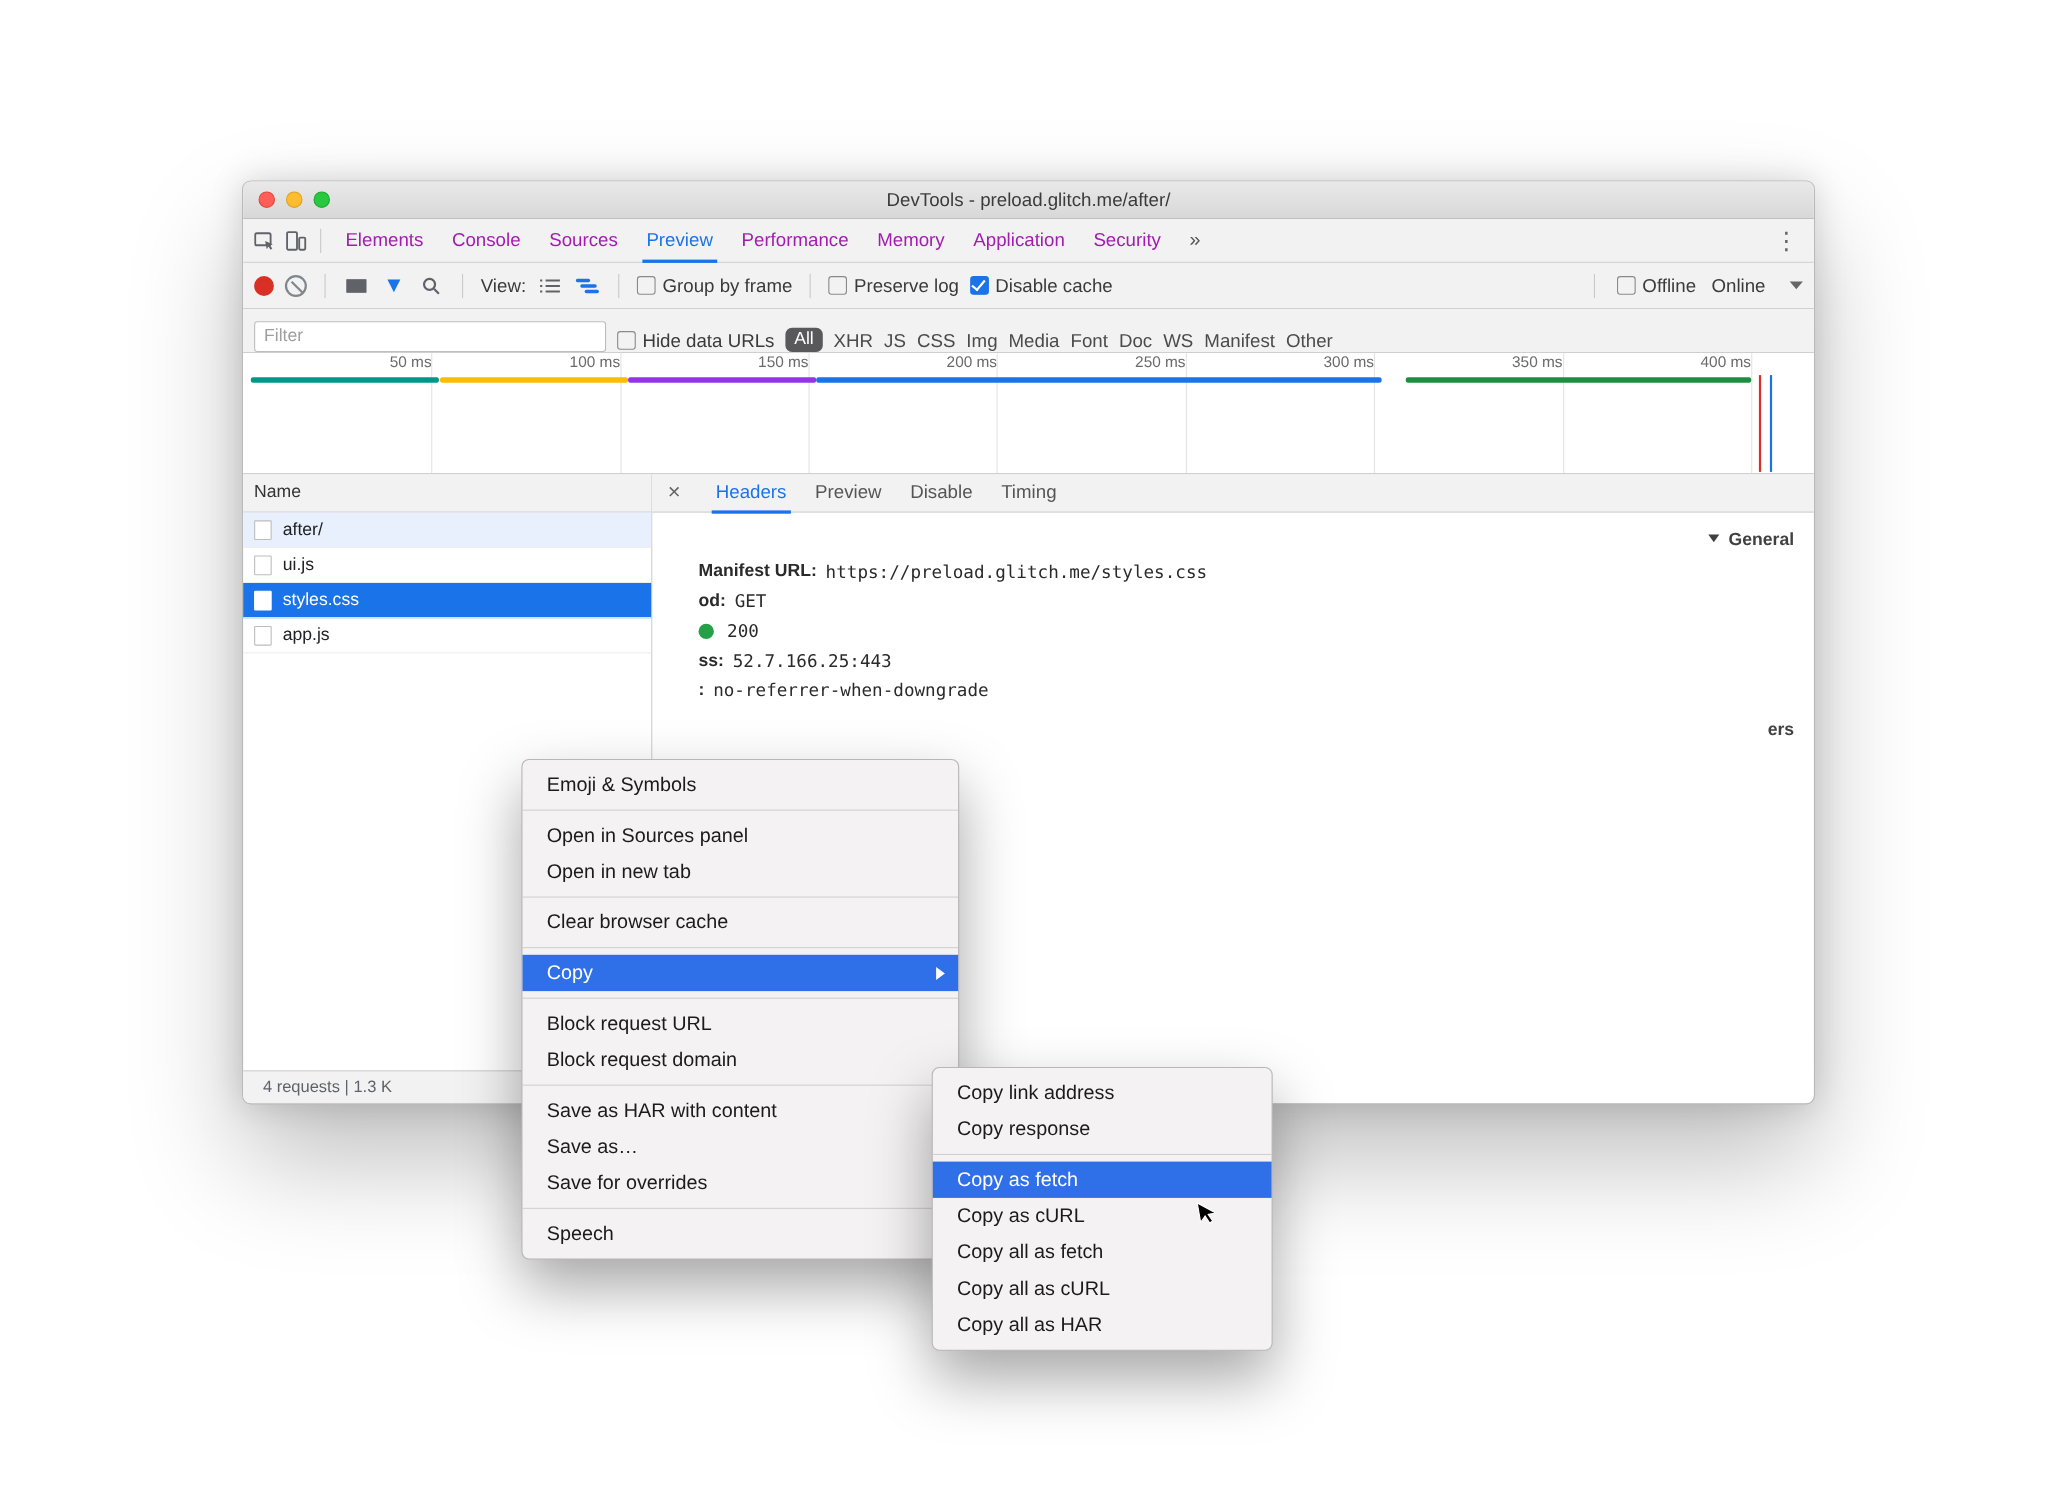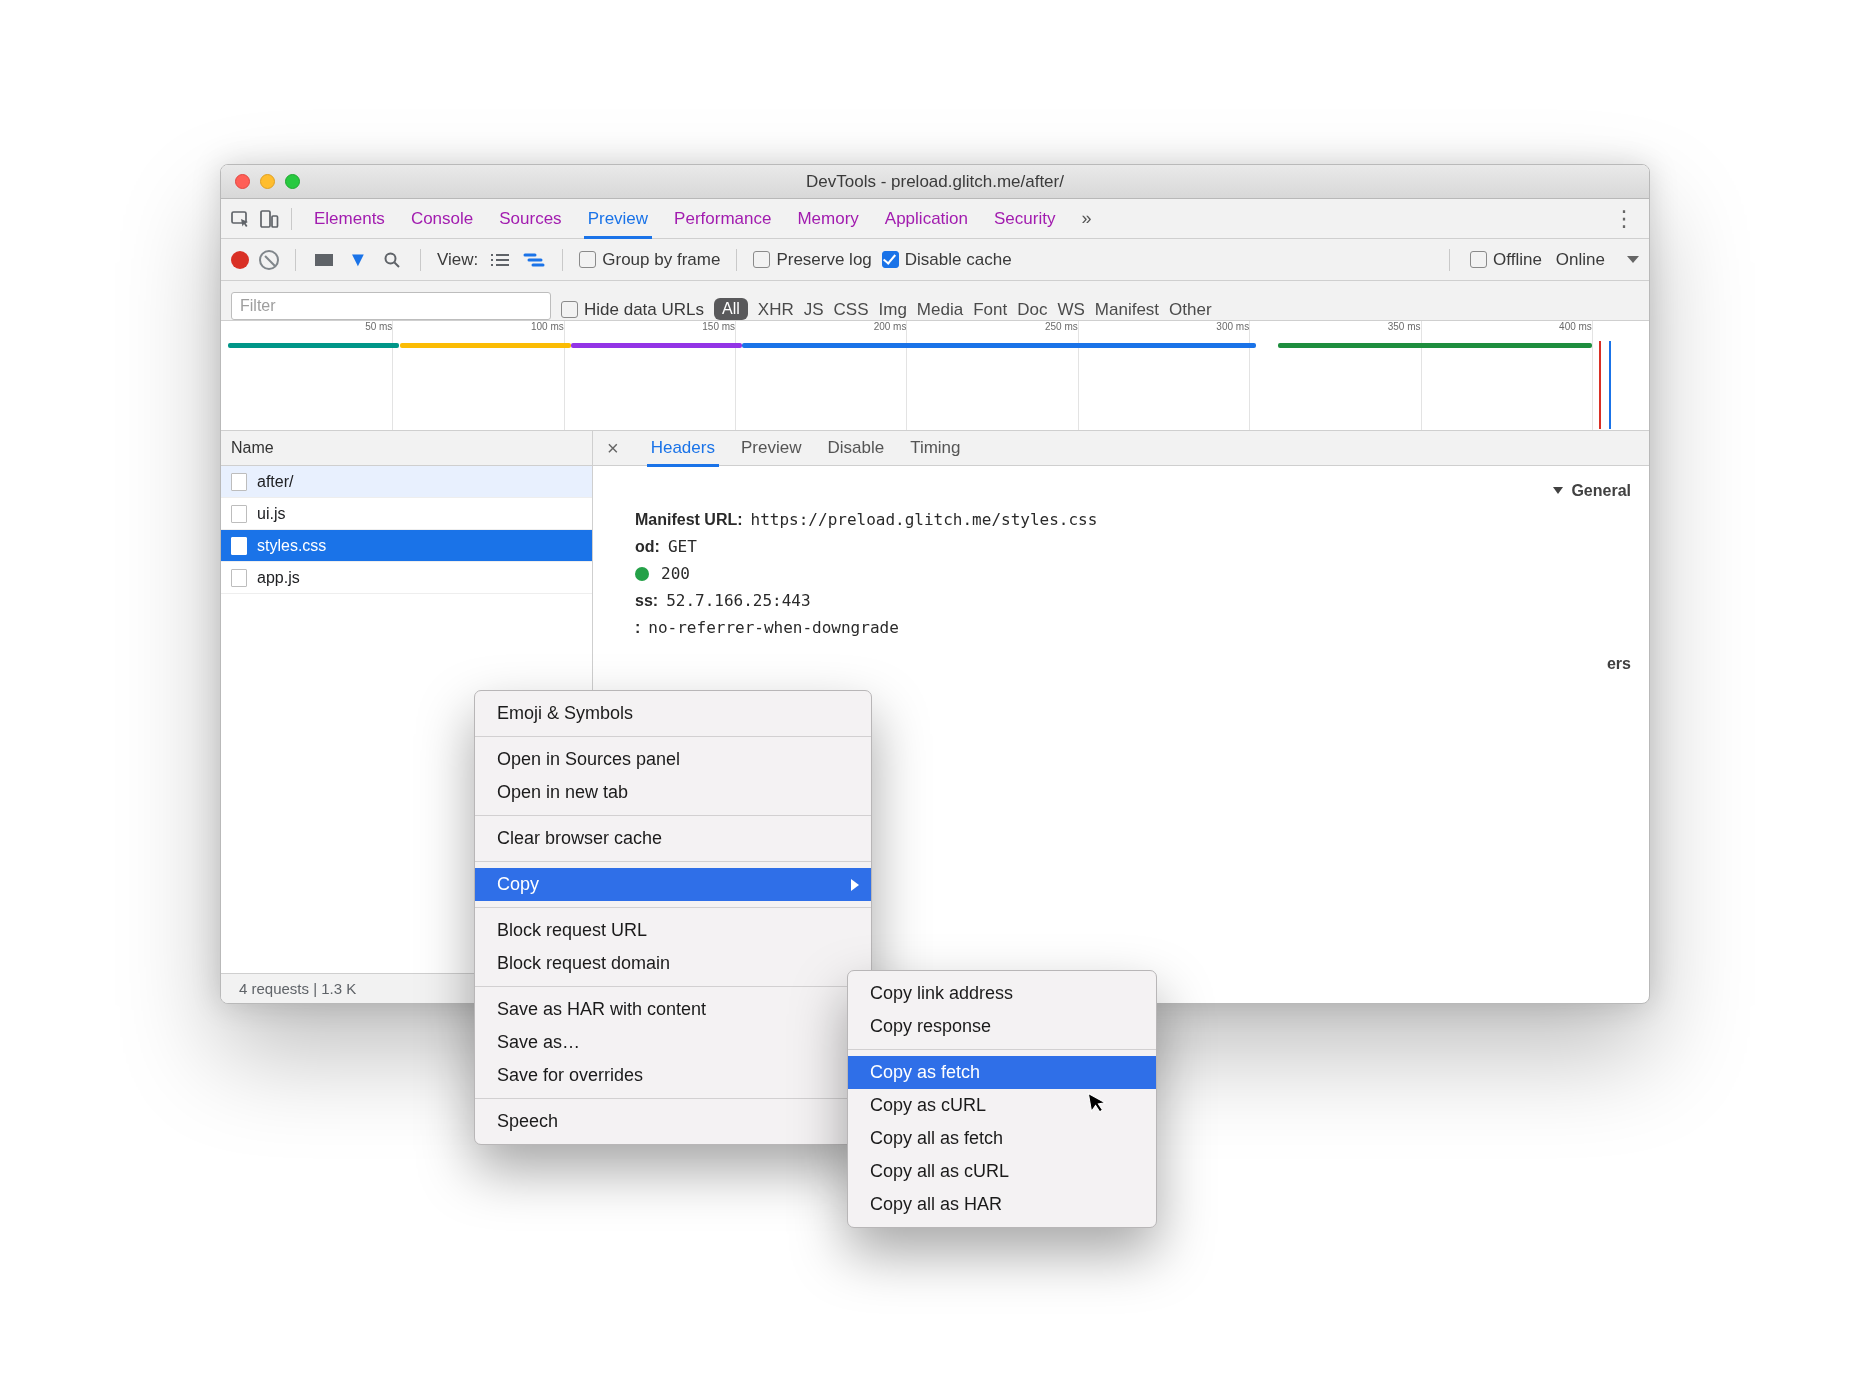--- a/index.html
+++ b/index.html
@@ -84,21 +84,21 @@
   }
   .filter-in{
     width:320px;border:1px solid #bdbdbd;border-radius:3px;padding:4px 8px;color:#9e9e9e;background:#fff;font-size:16px;
   }
   .pill{background:#59595b;color:#fff;border-radius:6px;padding:2px 8px;font-size:16px;}
   .flt{color:#4b4b4b;cursor:default;}
 
   .timeline{
     height:110px;border-bottom:1px solid #cfcfcf;position:relative;background:#fff;
   }
-  .tick{position:absolute;top:0;font-size:10px;color:#6a6a6a;transform:translateX(-100%);}
+  .tick{position:absolute;top:0;font-size:14px;color:#6a6a6a;transform:translateX(-100%);}
   .gridl{position:absolute;top:0;bottom:0;width:1px;background:#e3e3e3;}
   .tline{position:absolute;top:22px;height:5px;border-radius:2px;}
   .caret{position:absolute;top:20px;width:2px;height:88px;}
 
   .main{flex:1;display:flex;min-height:0;text-align:right;}
   .left{
     width:372px;border-right:1px solid #cfcfcf;display:flex;flex-direction:column;
   }
   .col-head{height:35px;background:#f2f2f2;border-bottom:1px solid #cfcfcf;display:flex;align-items:center;padding:0 10px;font-size:16px;color:#333;}
   .row{height:32px;display:flex;align-items:center;padding:0 10px;font-size:16px;border-bottom:1px solid #eee;}

